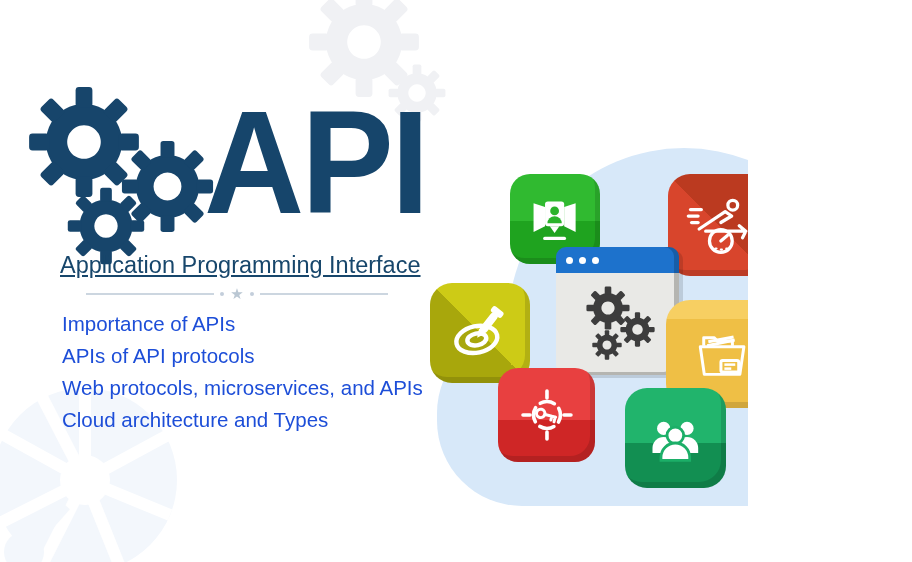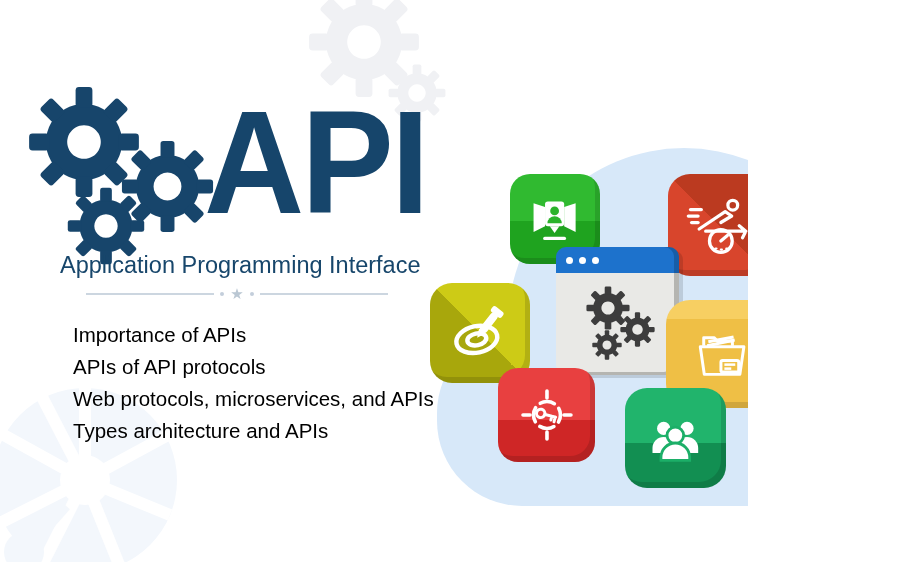--- a/index.html
+++ b/index.html
@@ -7,27 +7,27 @@
          font-family:"Liberation Sans", sans-serif;}
   .deco{position:absolute;pointer-events:none;}
 
   
   .logo-gear{position:absolute;color:#17456b;}
   .g1{left:28px;top:86px;width:112px;height:112px;}
   .g2{left:121px;top:140px;width:93px;height:93px;}
   .g3{left:67px;top:187px;width:78px;height:78px;}
   .api-title{position:absolute;left:204px;top:88px;margin:0;font-size:146px;line-height:150px;
              font-weight:700;letter-spacing:-3px;color:#16456b;transform:scaleX(.95);transform-origin:left;}
-  .subtitle{position:absolute;left:60px;top:252px;width:420px;font-size:23.5px;color:#17466b;}
+  .subtitle{position:absolute;left:60px;top:252px;width:420px;font-size:23.5px;color:#17466b;text-decoration:underline;}
   .divider{position:absolute;left:86px;top:286px;width:302px;display:flex;align-items:center;gap:6px;}
   .divider .line{flex:1;height:2px;background:#ccd6e0;}
   .divider .dot{width:4px;height:4px;border-radius:50%;background:#c3cedb;}
   .divider .star{color:#bac7d3;font-size:15px;line-height:15px;}
-  .topics{position:absolute;left:62px;top:308px;margin:11px;padding:0;list-style:none;
-          font-size:20.5px;line-height:32px;color:#000000;}
+  .topics{position:absolute;left:62px;top:308px;margin:0;padding:0;list-style:none;
+          font-size:20.5px;line-height:32px;color:#1d4ed8;}
 
   
   .cloud-dome{position:absolute;left:508px;top:148px;width:352px;height:352px;border-radius:50%;background:#d7e8f9;}
   .cloud-body{position:absolute;left:437px;top:328px;width:425px;height:178px;border-radius:85px;background:#d7e8f9;}
   .tile{position:absolute;display:flex;align-items:center;justify-content:center;
         box-shadow:inset -5px -6px 0 rgba(0,0,0,.13);}
   .tile svg{width:68%;height:68%;}
   .t-user{left:510px;top:174px;width:90px;height:90px;border-radius:20px;--tile:#2bb32b;
           background:linear-gradient(180deg,#30ba30 52%,#1fa31f 52%);}
   .t-scooter{left:668px;top:174px;width:102px;height:102px;border-radius:22px;--tile:#cf4129;
@@ -128,21 +128,21 @@
     <span class="dot"></span>
     <span class="star">★</span>
     <span class="dot"></span>
     <span class="line"></span>
   </div>
 
   <ul class="topics">
     <li>Importance of APIs</li>
     <li>APIs of API protocols</li>
     <li>Web protocols, microservices, and APIs</li>
-    <li>Types architecture and APIs</li>
+    <li>Cloud architecture and Types</li>
   </ul>
 
   <div class="cloud-dome"></div>
   <div class="cloud-body"></div>
 
   <div class="tile t-user">
     <svg viewBox="0 0 64 64">
       <g fill="#fff">
         <path d="M10 16 L22 20 V40 L10 46 Z"></path>
         <path d="M54 16 L42 20 V40 L54 46 Z"></path>

